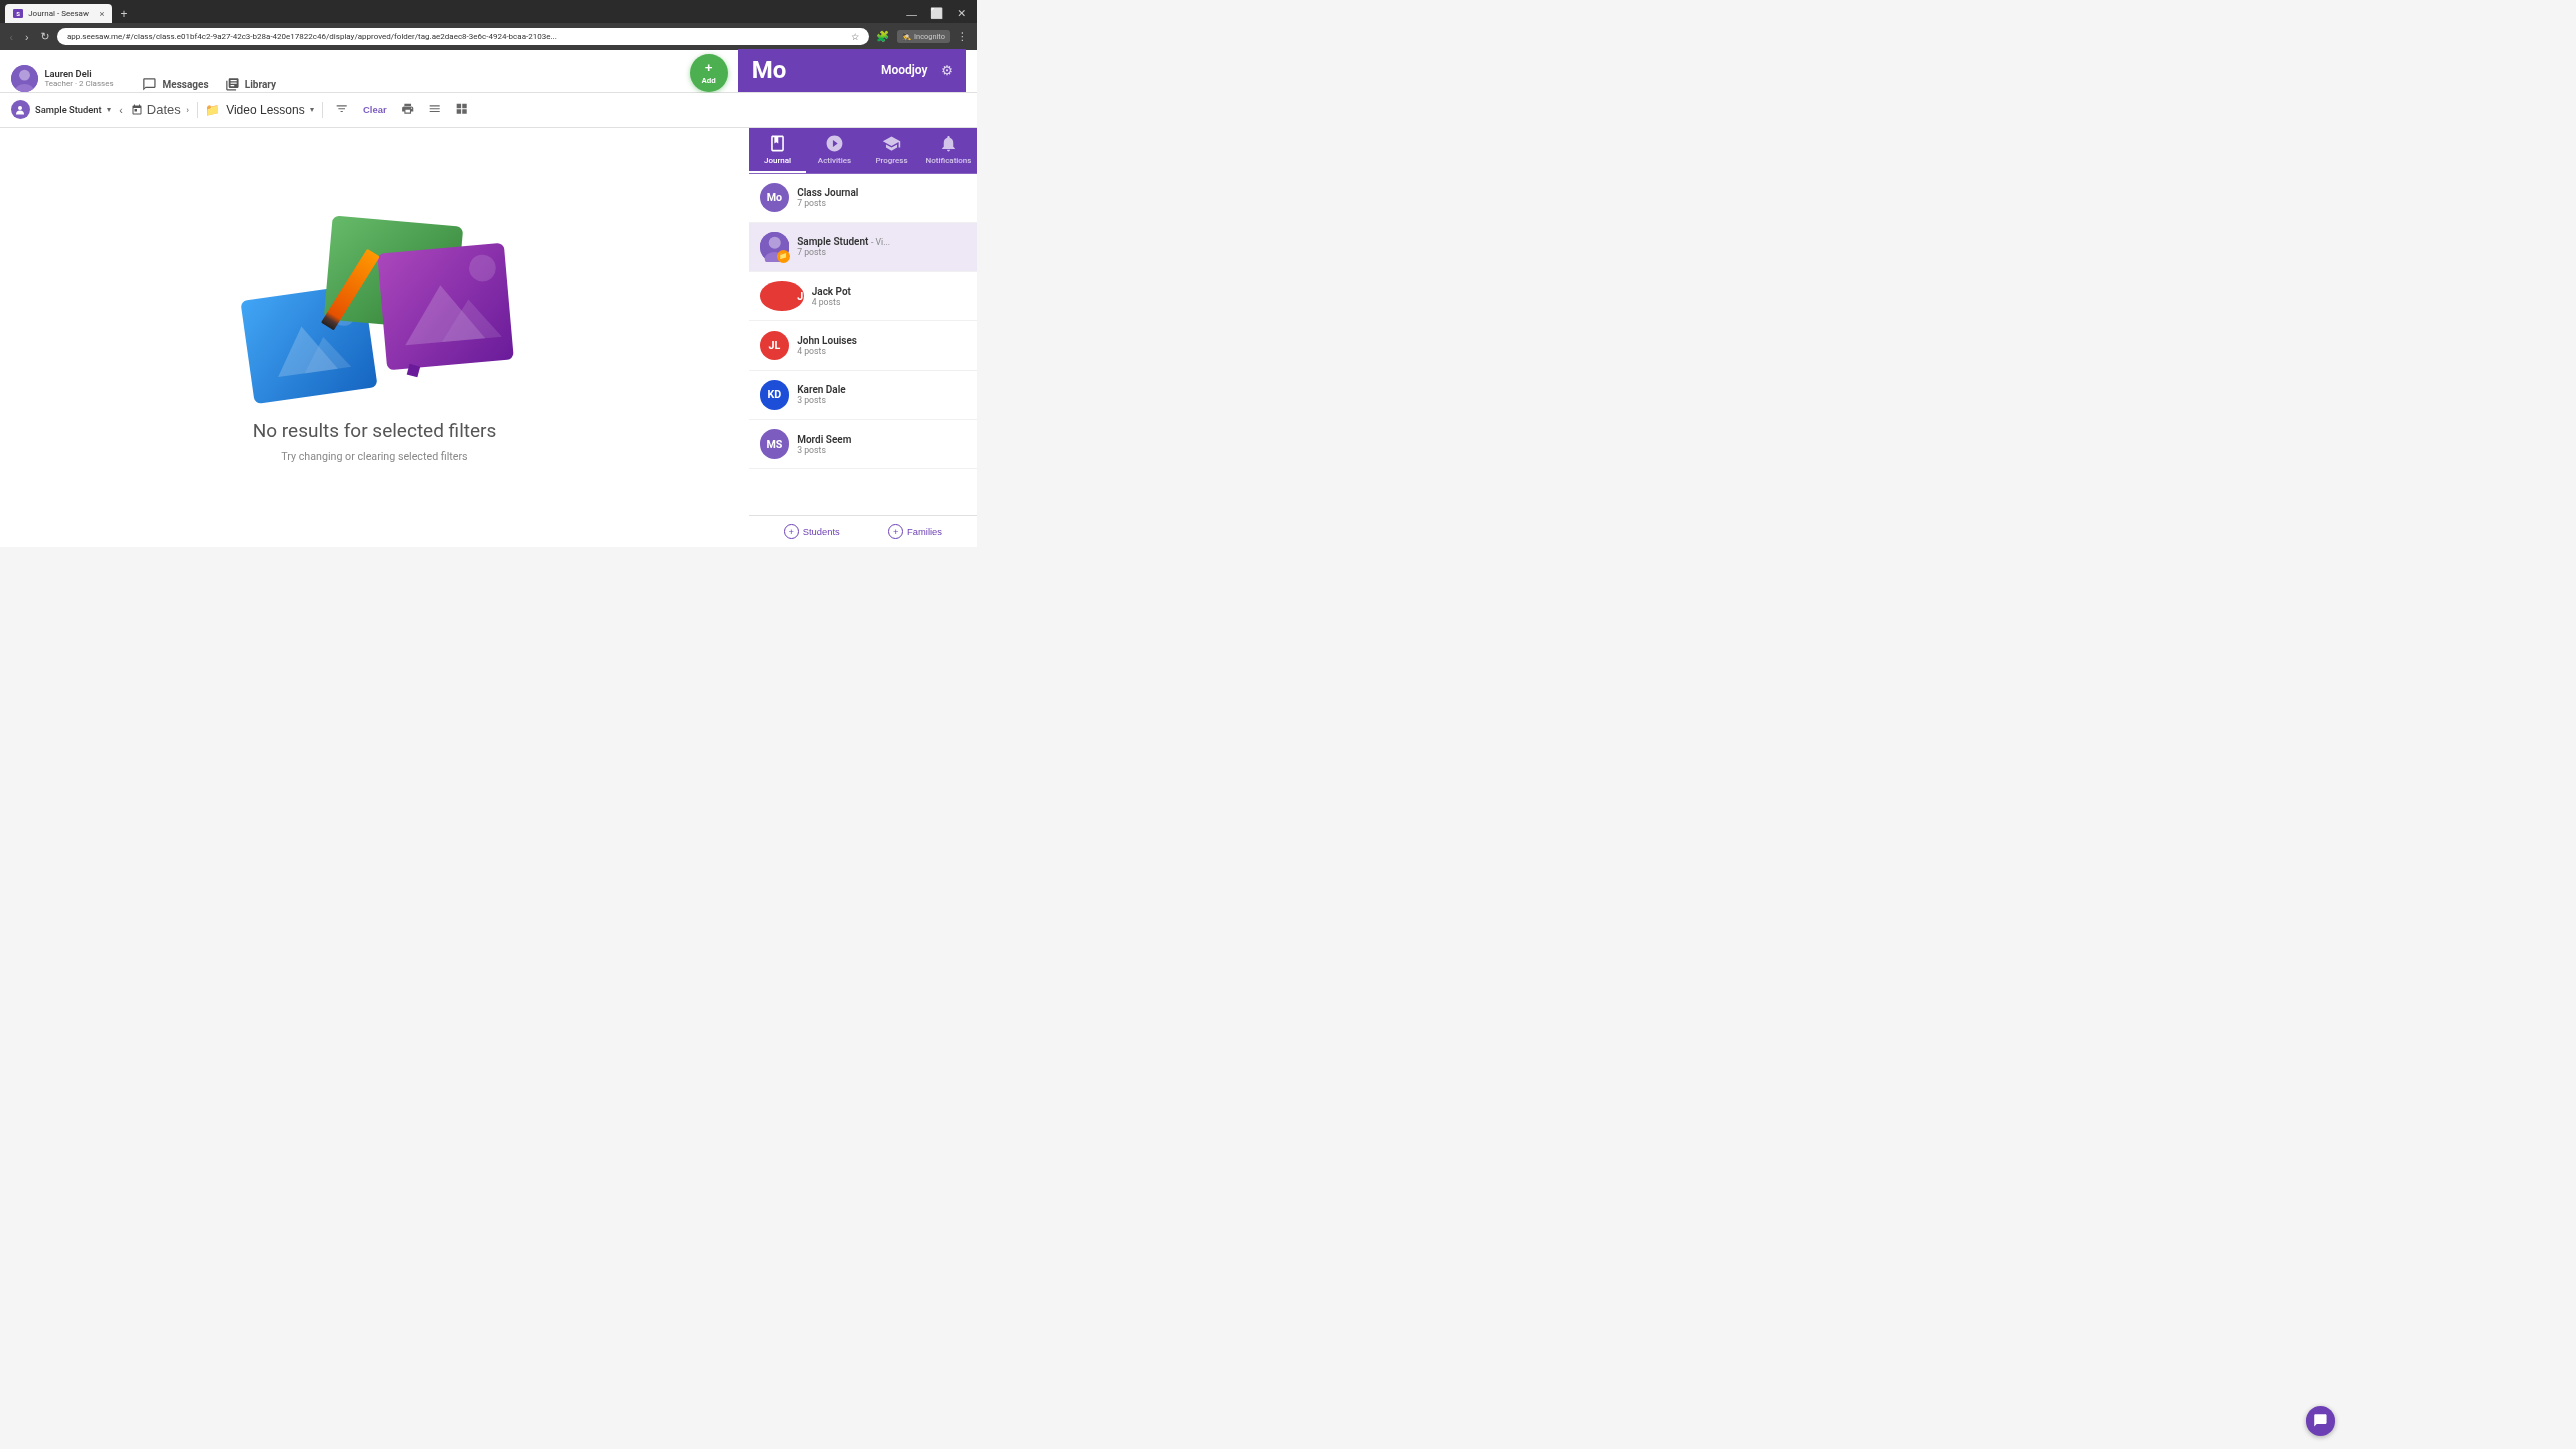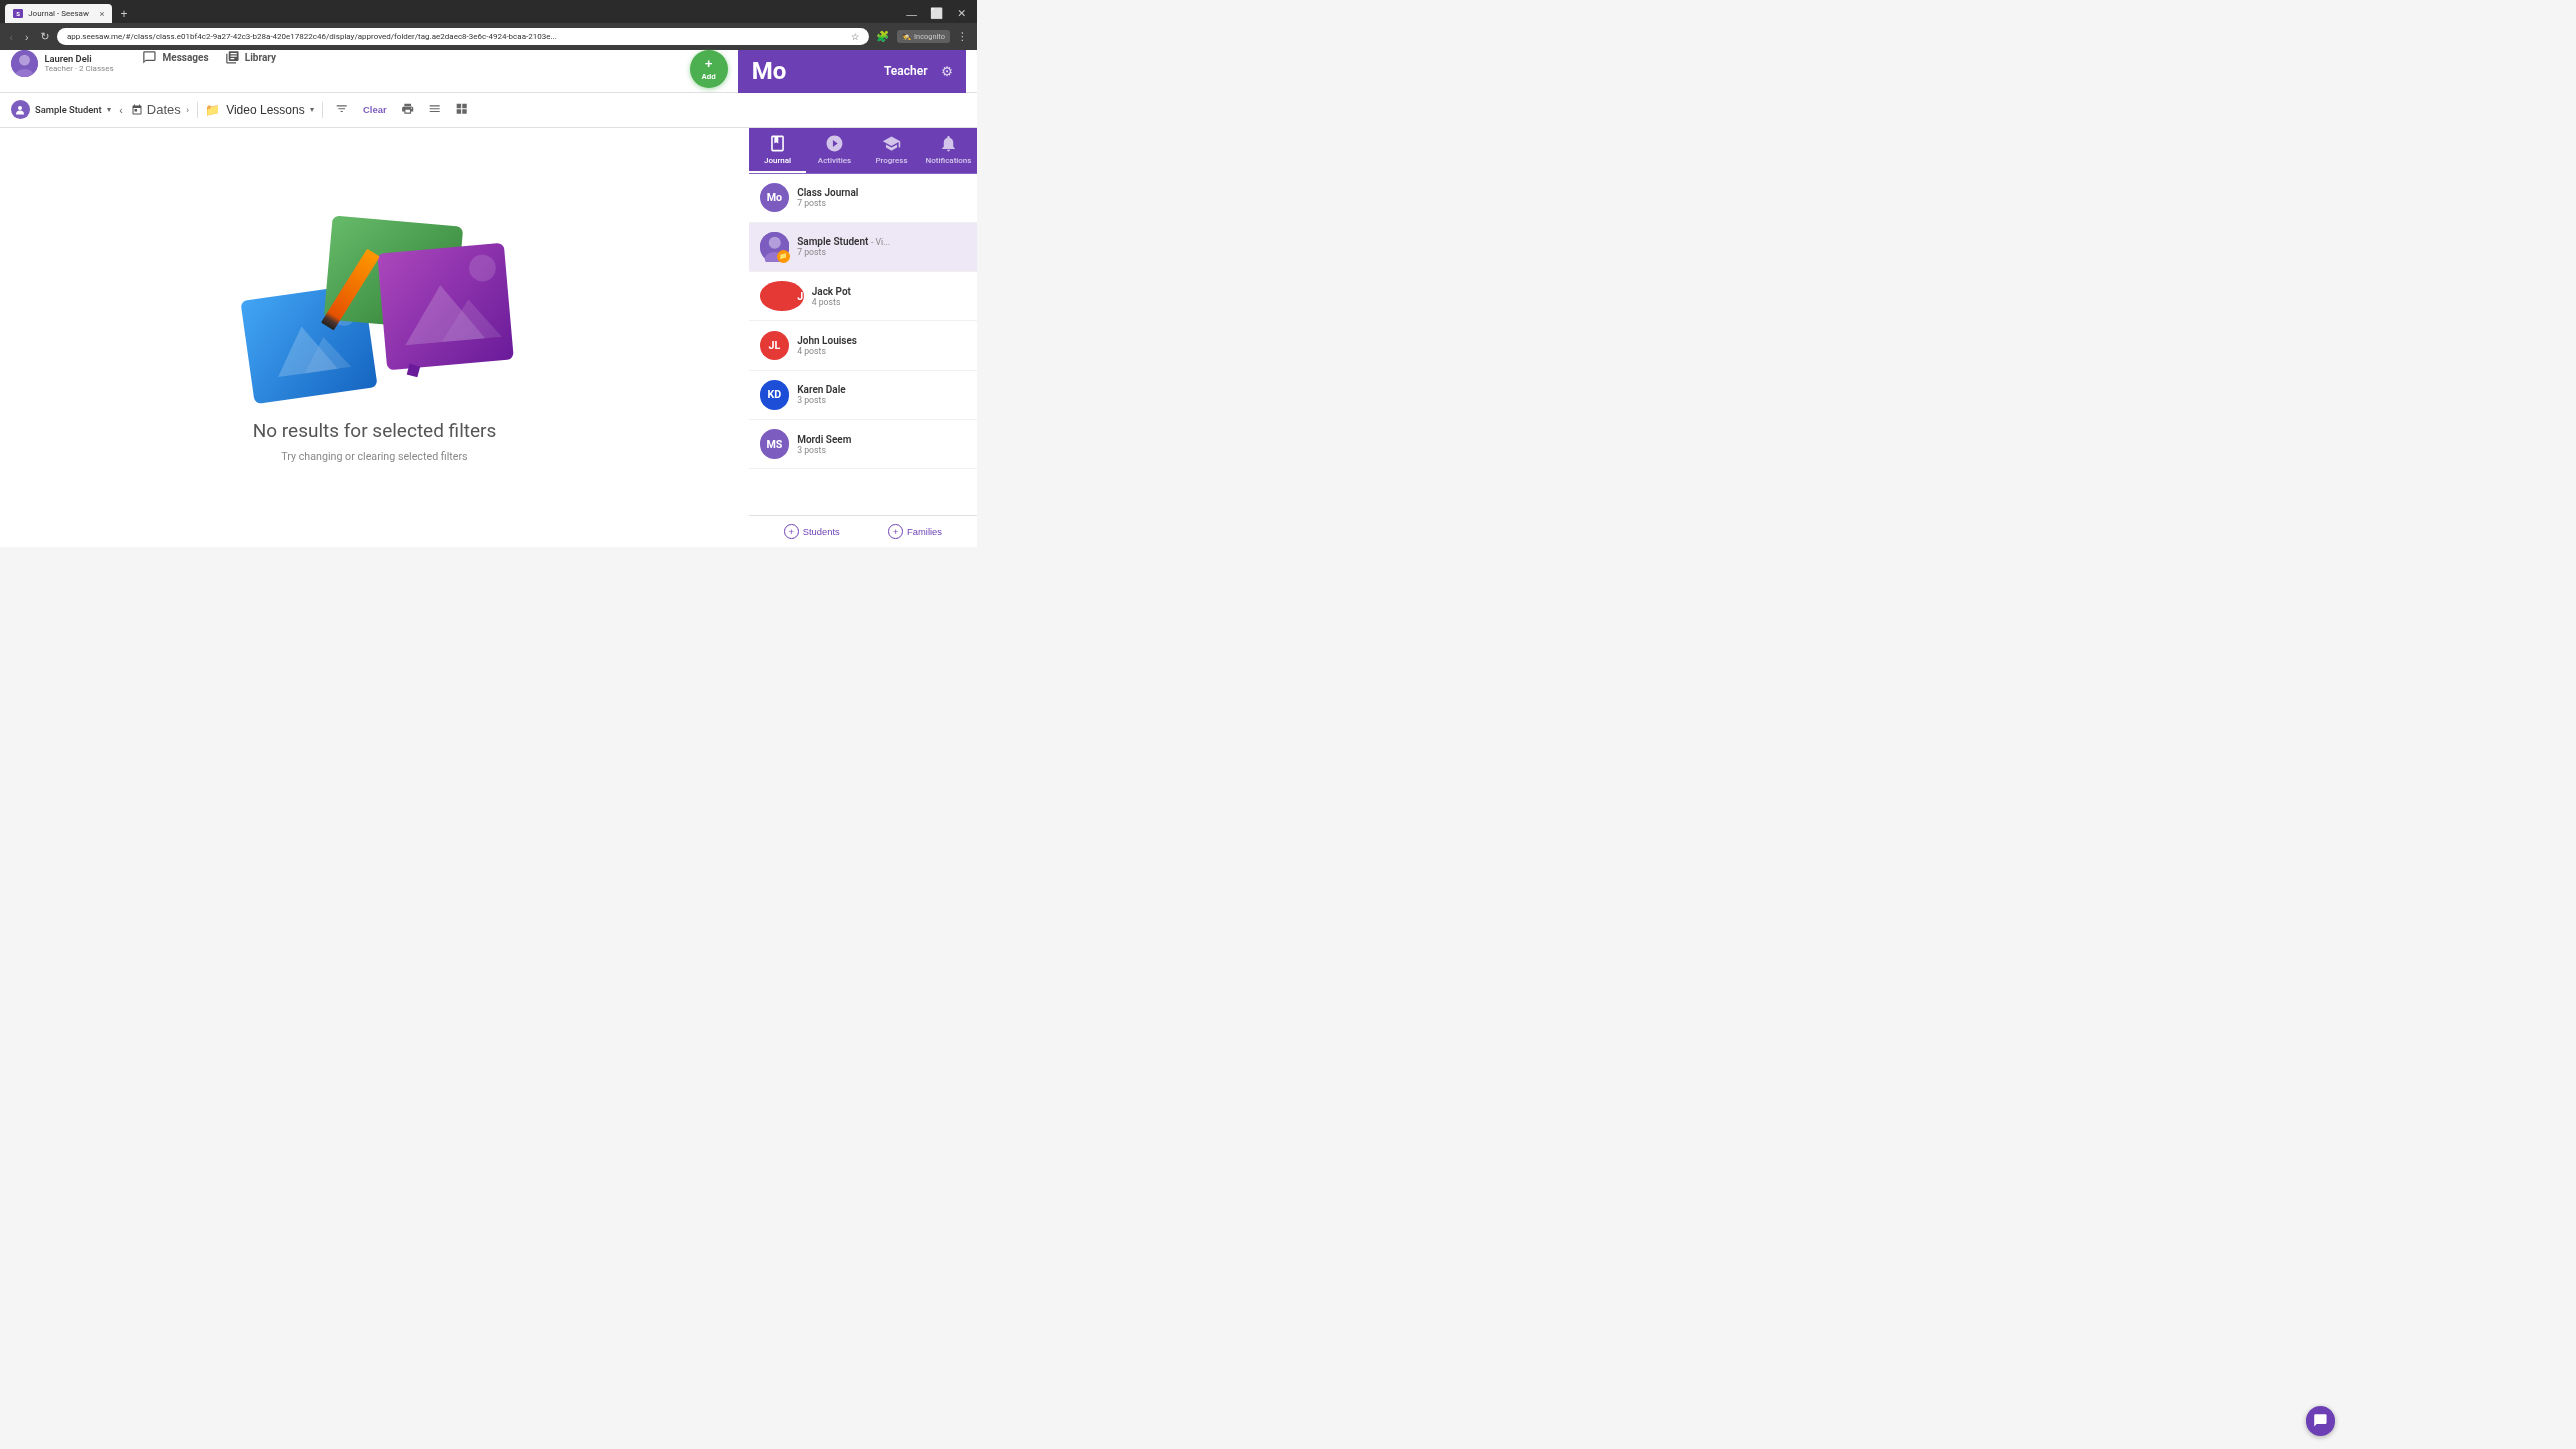--- a/index.html
+++ b/index.html
@@ -23,21 +23,21 @@
     .address-text { flex: 1; font-size: 8px; color: #333; white-space: nowrap; overflow: hidden; text-overflow: ellipsis; }
     .address-star { color: #666; font-size: 9.4px; }
     .nav-right { display: flex; align-items: center; gap: 2.7px; }
     .nav-right .nav-btn { color: #ccc; }
     .incognito-badge { background: #5f5f5f; color: #ccc; font-size: 7.4px; padding: 2px 5.4px; border-radius: 2.7px; display: flex; align-items: center; gap: 2.7px; }
 
     
     .app { display: flex; flex-direction: column; height: calc(547px - 50px); background: white; }
     
     
-    .top-nav { display: flex; align-items: flex-start; padding: 0 10.7px; height: 43px; background: white; border-bottom: 0.7px solid #e0e0e0; gap: 10.7px; flex-shrink: 0; }
+    .top-nav { display: flex; align-items: flex-end; padding: 0 10.7px; height: 43px; background: white; border-bottom: 0.7px solid #e0e0e0; gap: 10.7px; flex-shrink: 0; }
     .user-info { display: flex; align-items: center; gap: 6.7px; min-width: 121px; }
     .user-avatar { width: 27px; height: 27px; border-radius: 50%; background: #7c5cbf; display: flex; align-items: center; justify-content: center; color: white; font-weight: bold; font-size: 9.4px; overflow: hidden; }
     .user-name { font-weight: 600; font-size: 9.4px; color: #333; }
     .user-role { font-size: 8px; color: #888; }
     
     .nav-items { display: flex; align-items: center; gap: 16px; flex: 1; }
     .nav-item { display: flex; align-items: center; gap: 5.4px; cursor: pointer; color: #555; font-size: 10px; font-weight: 700; }
     .nav-item svg { width: 14.8px; height: 14.8px; }
     
     .add-btn { width: 38px; height: 38px; border-radius: 50%; background: #4caf50; border: none; cursor: pointer; display: flex; flex-direction: column; align-items: center; justify-content: center; color: white; font-size: 7.4px; font-weight: 600; gap: 1.3px; box-shadow: 0 1.3px 5.4px rgba(76,175,80,0.5); }
@@ -170,21 +170,21 @@
       </div>
     </div>
 
     <button class="add-btn">
       <span class="plus-icon">+</span>
       <span>Add</span>
     </button>
 
     <div style="width: 228px; background: #6c3fb5; height: 43px; display: flex; align-items: center; padding: 0 13.4px; gap: 5.4px; margin-left: auto; flex-shrink: 0;">
       <span style="font-size: 24px; font-weight: 700; color: white; flex: 1;">Mo</span>
-      <span style="font-size: 12px; font-weight: 600; color: white; text-align: right;">Teacher</span>
+      <span style="font-size: 12px; font-weight: 600; color: white; text-align: right;">Moodjoy</span>
       <span style="color: rgba(255,255,255,0.8); font-size: 13.4px; cursor: pointer; margin-left: 8px;">⚙</span>
     </div>
   </div>
 
   <div class="filter-bar">
     <div class="student-selector">
       <div class="student-icon">
         <svg viewBox="0 0 24 24" width="12" height="12" fill="white">
           <circle cx="12" cy="8" r="4"></circle>
           <path d="M20 21a8 8 0 10-16 0"></path>

